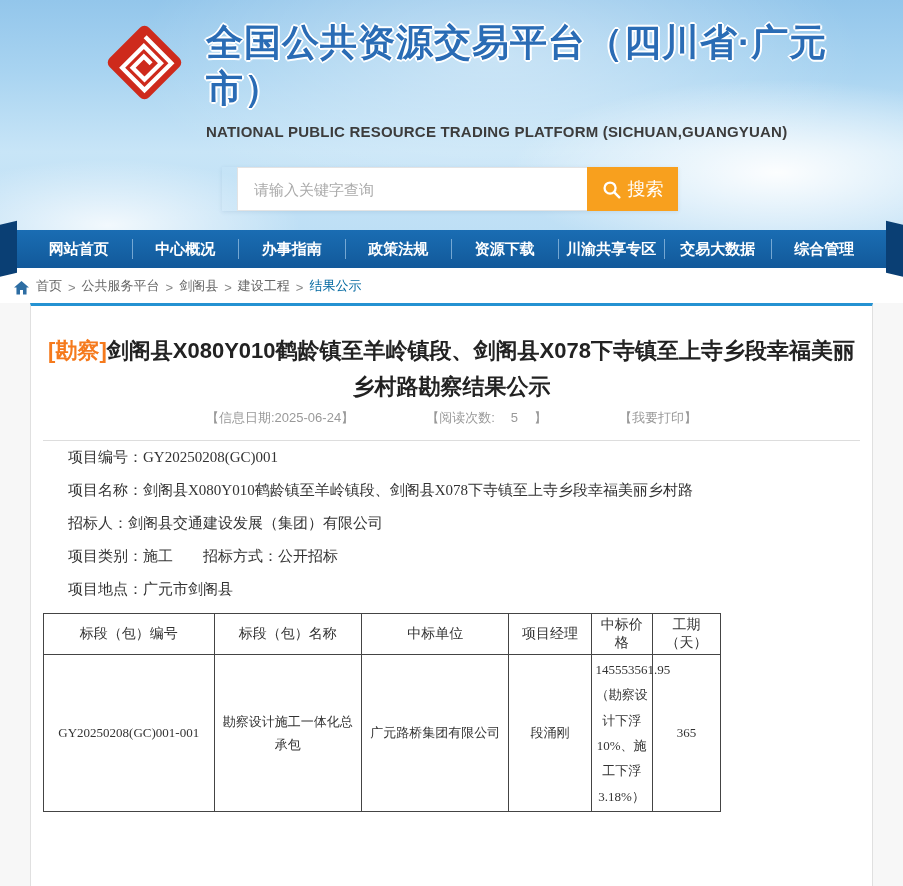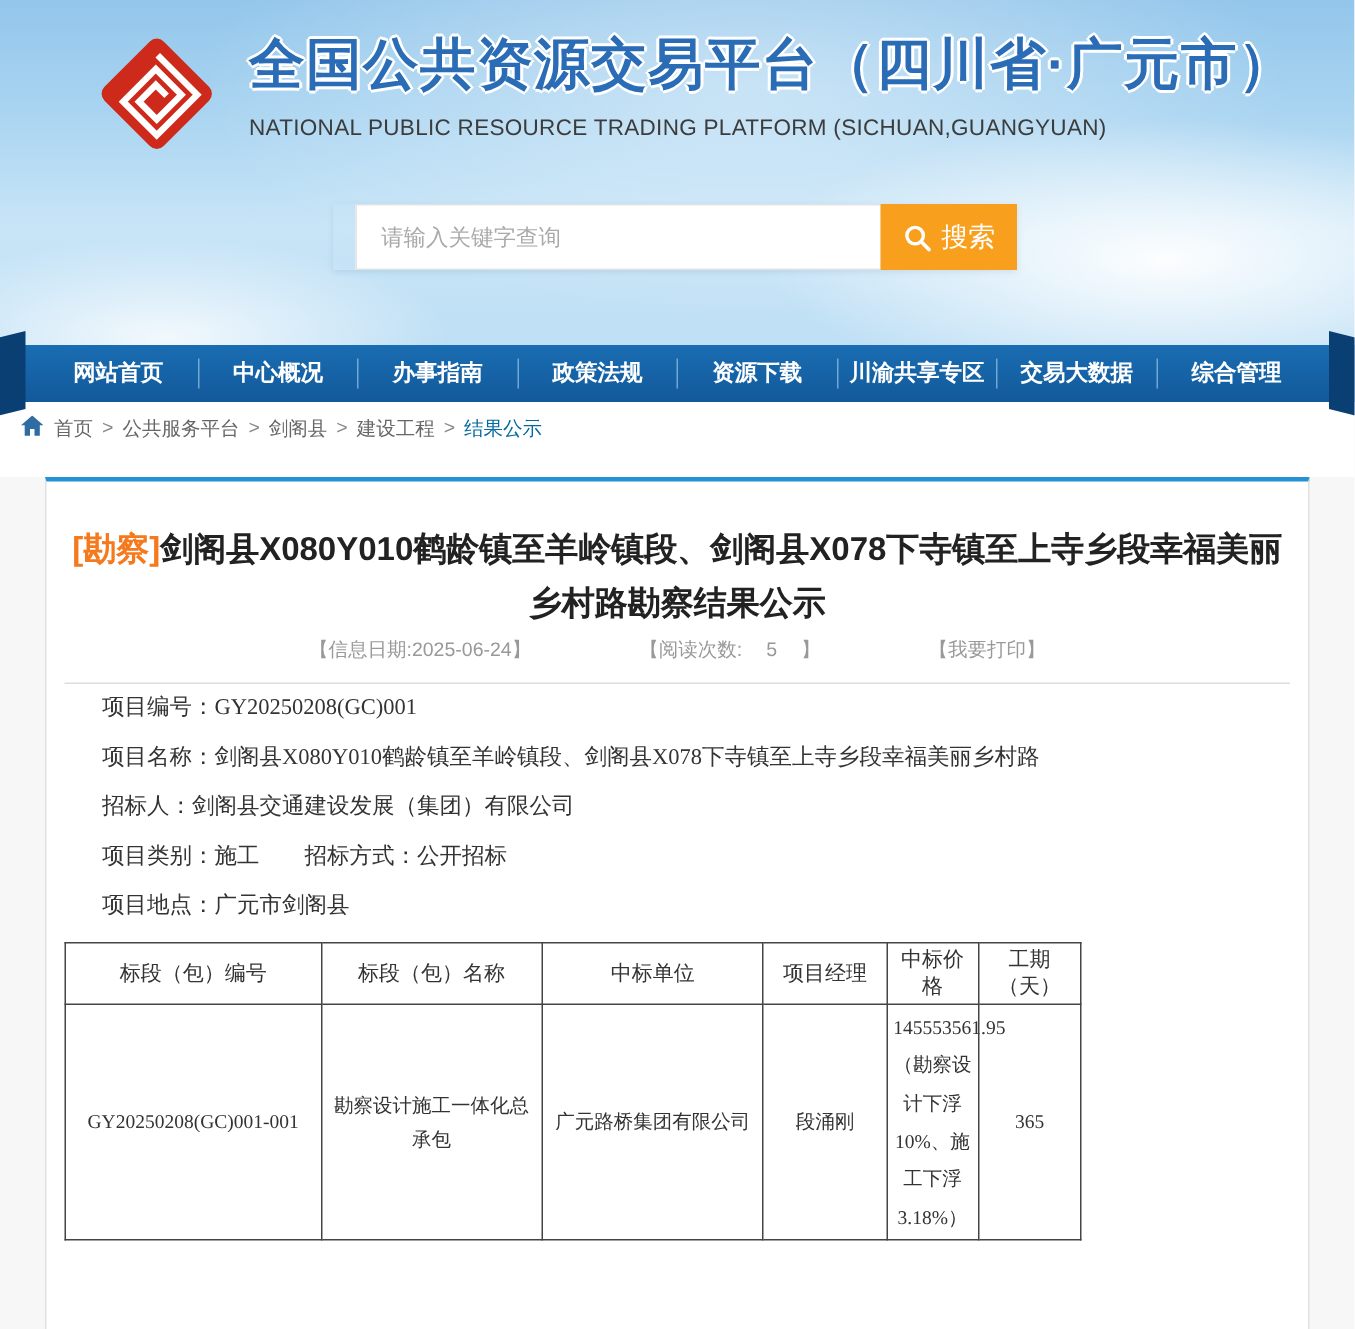--- a/index.html
+++ b/index.html
@@ -12,29 +12,29 @@
 
   
   .sky {
     height:230px; position:relative;
     background:
       radial-gradient(ellipse 430px 150px at 86% 75%, rgba(255,255,255,.95), rgba(255,255,255,0) 62%),
       radial-gradient(ellipse 320px 110px at 12% 98%, rgba(255,255,255,.8), rgba(255,255,255,0) 60%),
       radial-gradient(ellipse 520px 220px at 55% 25%, rgba(255,255,255,.4), rgba(255,255,255,0) 70%),
       linear-gradient(180deg,#93c6eb 0%,#a9d4f1 32%,#c8e5f7 66%,#bedff5 100%);
   }
-  .brand { display:flex; align-items:flex-start; padding:16px 0 0 58px; }
+  .brand { display:flex; align-items:flex-start; padding:16px 0 0 98px; }
   .logo { width:93px; height:93px; flex:0 0 auto; cursor:pointer; }
   .logo svg { width:93px; height:93px; display:block; }
   .brand-text { margin-left:15px; padding-top:4px; }
   .brand-title {
     font-size:37px; font-weight:bold; color:#2a6cb5; letter-spacing:1px; line-height:46px;
     text-shadow:-2px 0 #fff,2px 0 #fff,0 -2px #fff,0 2px #fff,-1px -1px #fff,1px 1px #fff,-1px 1px #fff,1px -1px #fff;
   }
-  .brand-sub { font-size:15px; color:#3c3c3c; font-weight:normal; margin-top:11px; letter-spacing:.2px; }
+  .brand-sub { font-size:15px; color:#3c3c3c; font-weight:bold; margin-top:11px; letter-spacing:.2px; }
 
   .search-row { display:flex; margin:27px 0 0 222px; width:456px; height:44px; box-shadow:0 1px 4px rgba(40,90,140,.12);padding-left:15px; }
   .search-input {
     flex:1; border:1px solid #e3e3e3; border-right:none; padding:0 16px;
     font-size:15px; color:#333; outline:none; background:#fff;
     font-family:"Liberation Sans","DejaVu Sans",sans-serif;
   }
   .search-input::placeholder { color:#aaa; }
   .search-btn {
     width:91px; background:#f8a01e; border:none; color:#fff; font-size:18px;
@@ -48,21 +48,21 @@
   .nav-fold.left  { left:-2px;  transform:skewY(-14deg); }
   .nav-fold.right { right:-2px; transform:skewY(14deg); }
   .nav-inner { position:relative; z-index:1; display:flex; align-items:center; height:100%; padding:0 26px; }
   .nav-item {
     flex:1; text-align:center; color:#fff; font-size:15px; font-weight:bold;
     cursor:pointer; line-height:20px; white-space:nowrap;
   }
   .nav-item + .nav-item { border-left:1px solid rgba(168,205,235,.65); }
 
   
-  .breadcrumb { background:#fff; padding:9px 14px 23px; font-size:13px; color:#666; display:flex; align-items:flex-start; }
+  .breadcrumb { background:#fff; padding:9px 14px 8px; font-size:13px; color:#666; display:flex; align-items:flex-end; }
   .breadcrumb .home-icon { width:15px; height:14px; margin-right:7px; }
   .breadcrumb .home-icon svg { width:15px; height:14px; display:block; }
   .crumb { cursor:pointer; }
   .crumb.current { color:#0369a1; }
   .crumb-sep { margin:0 6px; color:#888; }
 
   
   .content {
     margin:0 30px; background:#fff;
     border-top:3px solid #2492d2; border-left:1px solid #e0e0e0; border-right:1px solid #e0e0e0;

